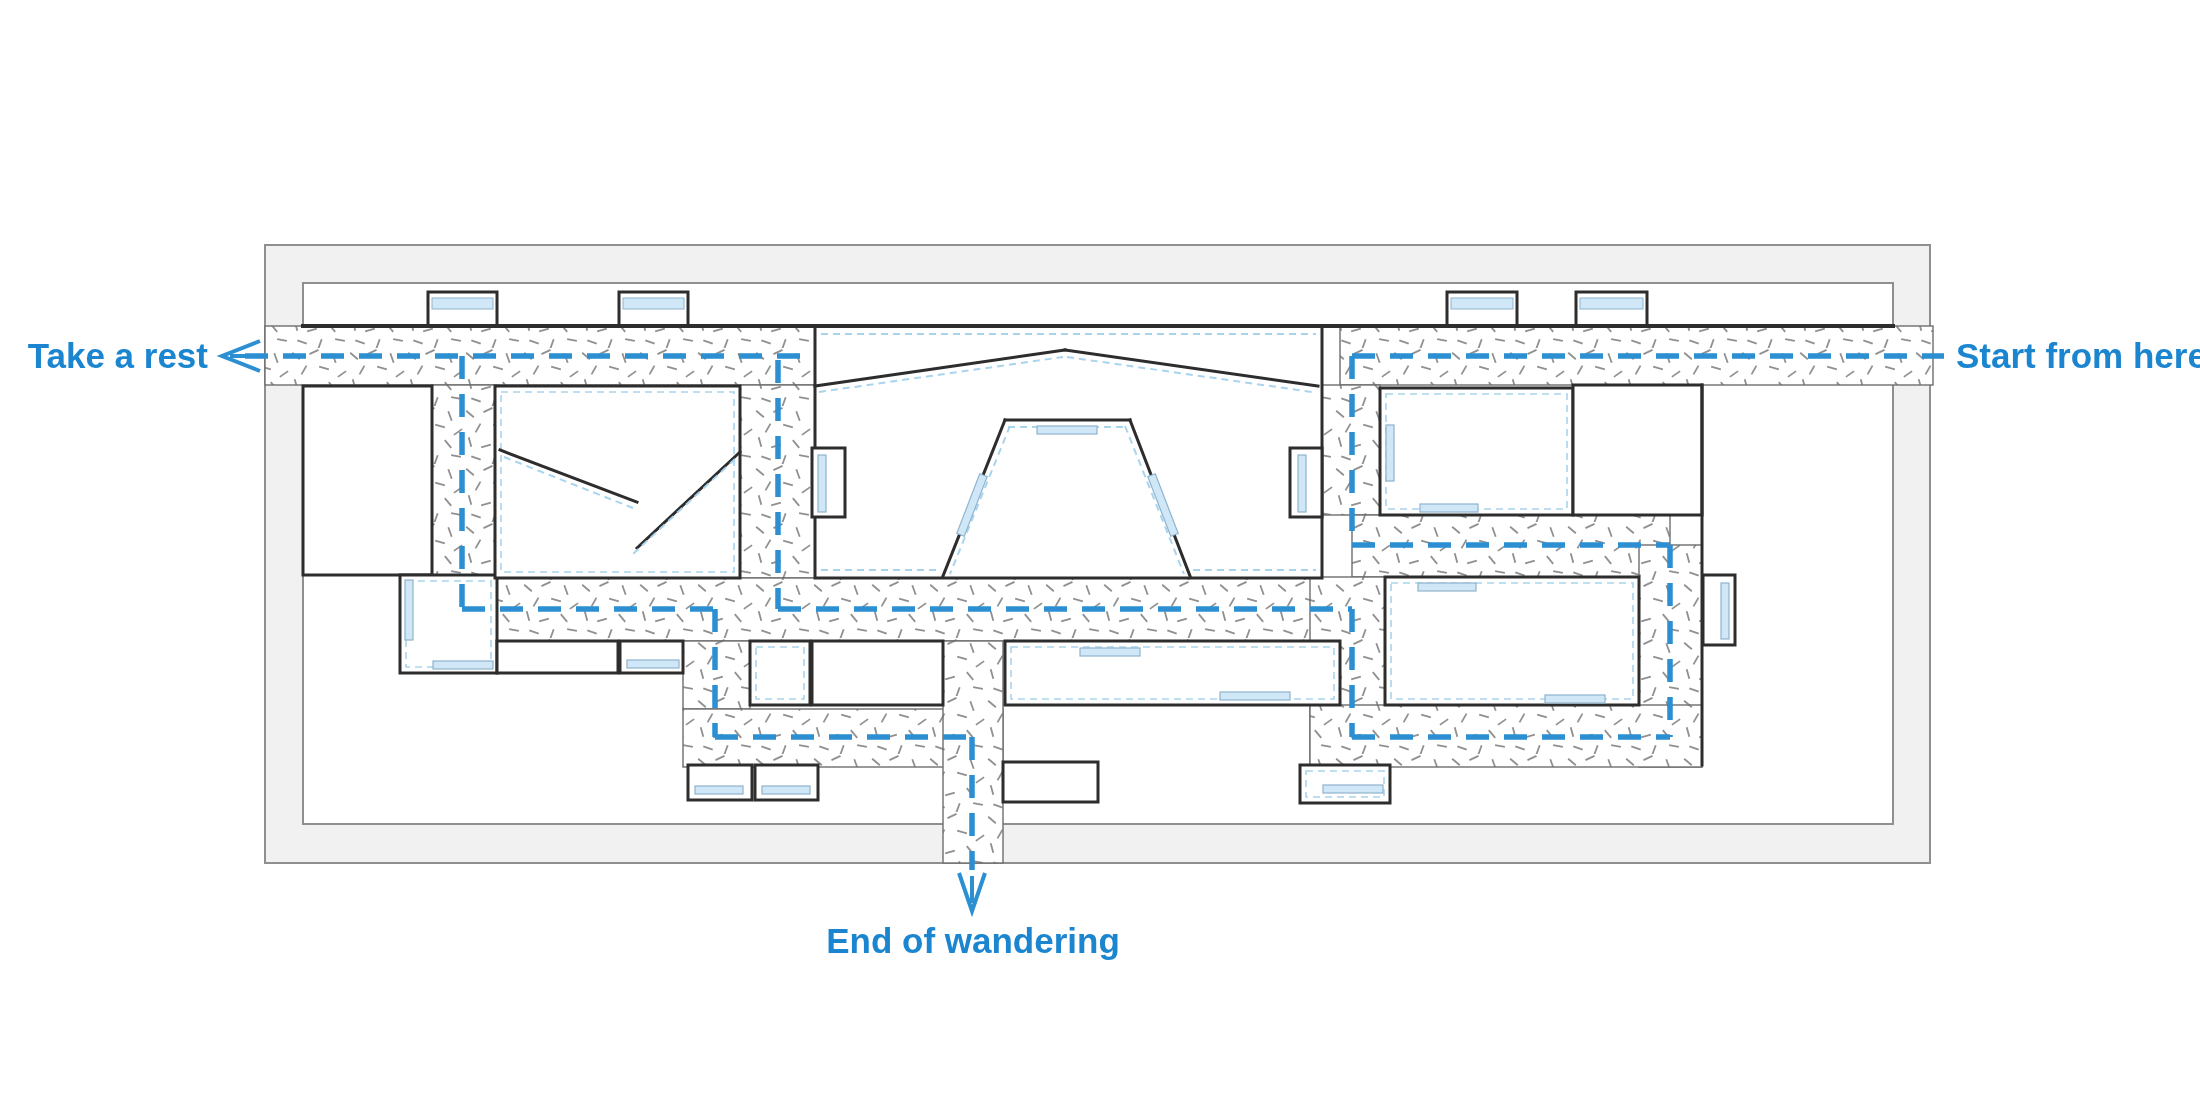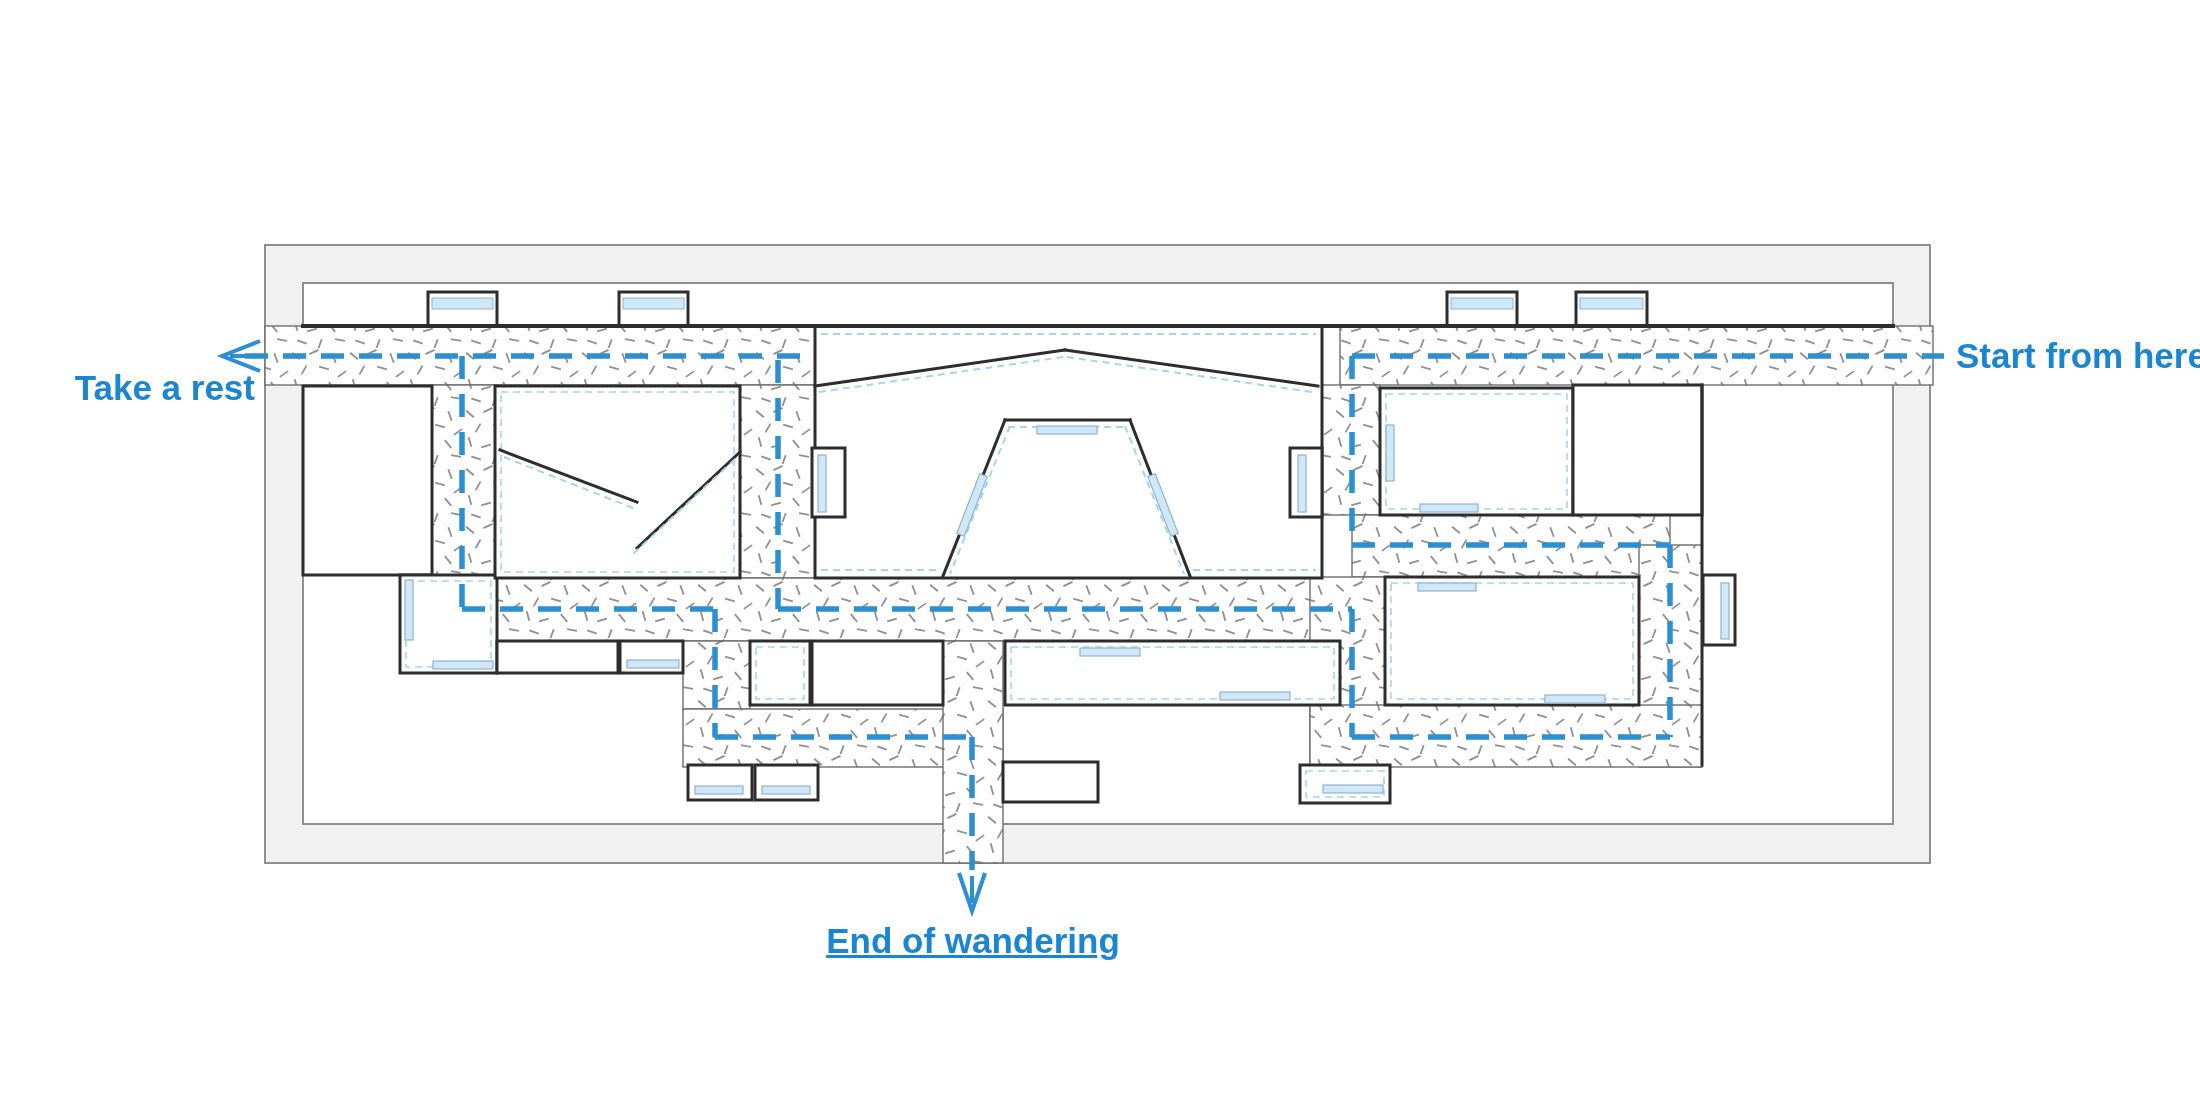--- a/index.html
+++ b/index.html
@@ -14,23 +14,23 @@
   #plan-svg-holder svg{display:block;width:2200px;height:1100px;}
   .plan-label{
     position:absolute;
     font-weight:bold;
     font-size:35px;
     line-height:40px;
     color:#1b86cf;
     white-space:nowrap;
     letter-spacing:0px;
   }
-  #label-take{right:1945px;top:336px;text-align:right;margin-top:32px;}
+  #label-take{right:1992px;top:336px;text-align:right;}
   #label-start{left:1956px;top:336px;text-align:left;}
-  #label-end{left:812px;top:921px;width:322px;text-align:center;text-decoration:underline;}
+  #label-end{left:812px;top:921px;width:322px;text-align:center;}
 </style>
 </head>
 <body>
 
 <div id="stage">
   <div id="plan-svg-holder">
       <svg viewBox="0 0 2200 1100">
         <defs>
           <pattern id="hatch" width="58" height="58" patternUnits="userSpaceOnUse">
             <rect width="58" height="58" fill="#ffffff"></rect>

